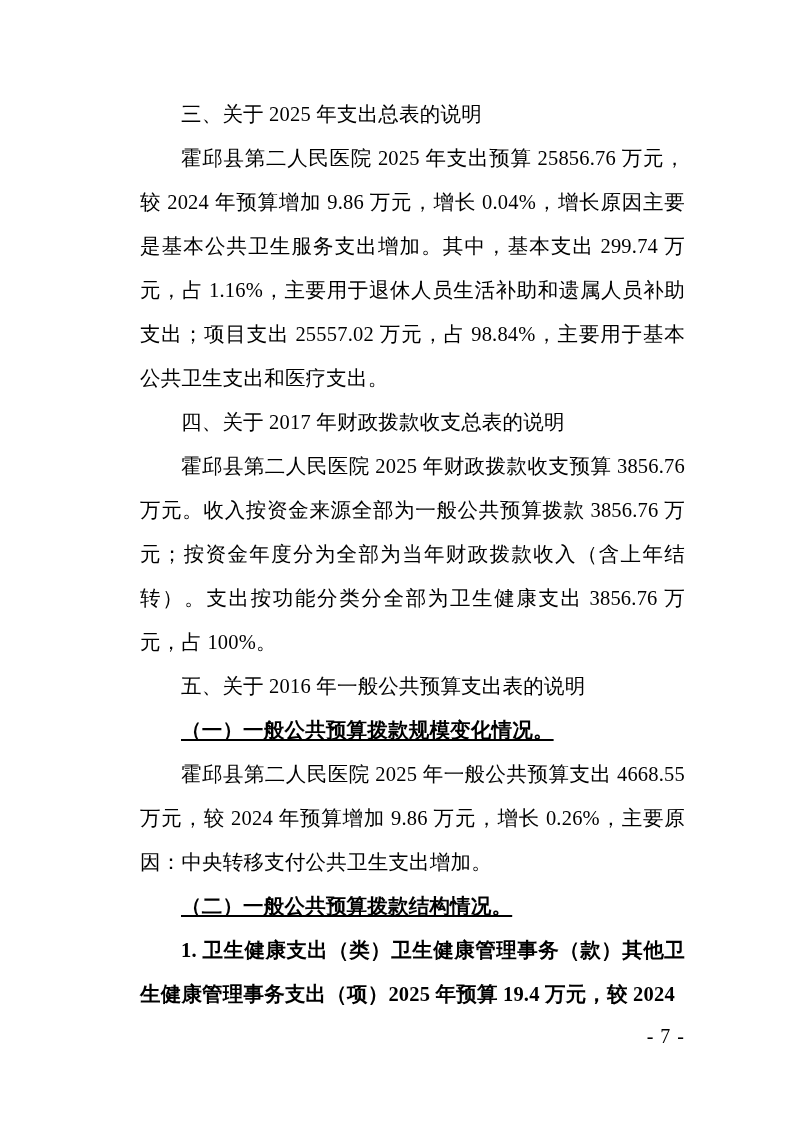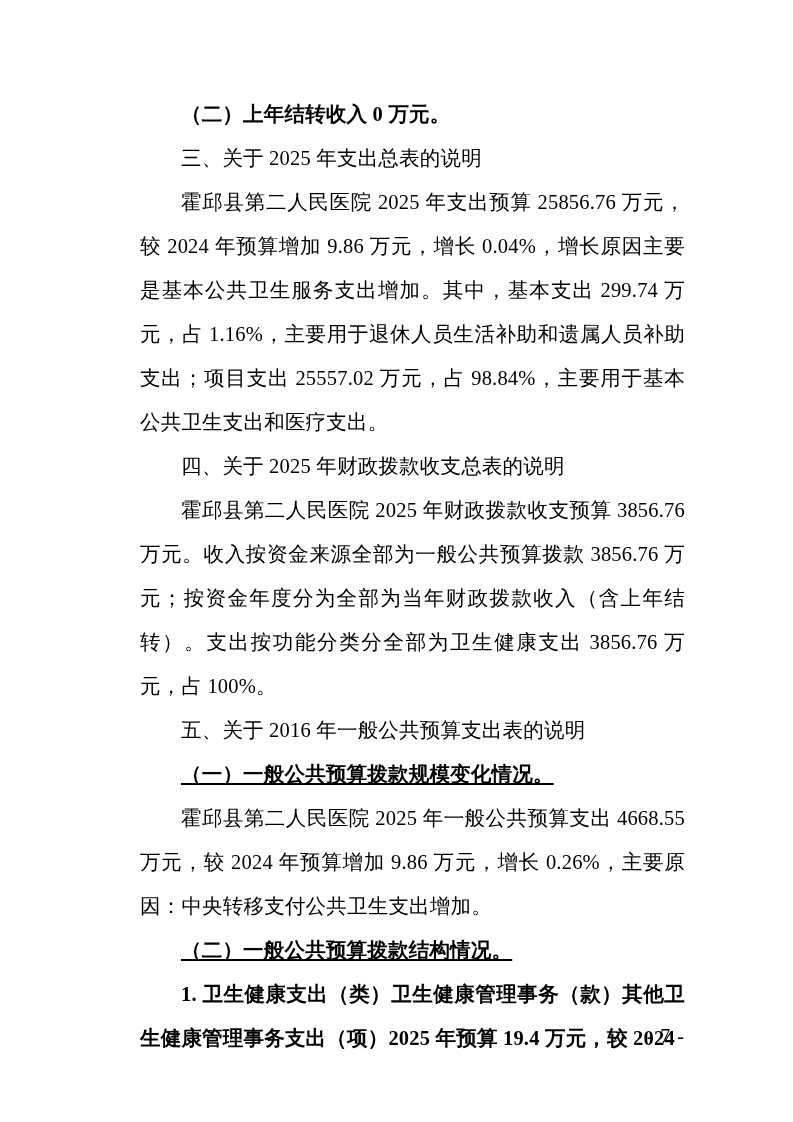--- a/index.html
+++ b/index.html
@@ -59,24 +59,23 @@
     font-size: 20px;
     font-family: "Liberation Serif", "DejaVu Serif", serif;
     letter-spacing: 1px;
   }
 </style>
 </head>
 <body>
 
 <div class="page">
   <div class="doc-body">
-    <p class="bold-para">（二）上年结转收入 0 万元。</p>
     <p class="heading">三、关于 2025 年支出总表的说明</p>
     <p class="para">霍邱县第二人民医院 2025 年支出预算 25856.76 万元，较 2024 年预算增加 9.86 万元，增长 0.04%，增长原因主要是基本公共卫生服务支出增加。其中，基本支出 299.74 万元，占 1.16%，主要用于退休人员生活补助和遗属人员补助支出；项目支出 25557.02 万元，占 98.84%，主要用于基本公共卫生支出和医疗支出。</p>
-    <p class="heading">四、关于 2025 年财政拨款收支总表的说明</p>
+    <p class="heading">四、关于 2017 年财政拨款收支总表的说明</p>
     <p class="para">霍邱县第二人民医院 2025 年财政拨款收支预算 3856.76 万元。收入按资金来源全部为一般公共预算拨款 3856.76 万元；按资金年度分为全部为当年财政拨款收入（含上年结转）。支出按功能分类分全部为卫生健康支出 3856.76 万元，占 100%。</p>
     <p class="heading">五、关于 2016 年一般公共预算支出表的说明</p>
     <p class="sub-heading">（一）一般公共预算拨款规模变化情况。</p>
     <p class="para">霍邱县第二人民医院 2025 年一般公共预算支出 4668.55 万元，较 2024 年预算增加 9.86 万元，增长 0.26%，主要原因：中央转移支付公共卫生支出增加。</p>
     <p class="sub-heading">（二）一般公共预算拨款结构情况。</p>
     <p class="bold-para">1. 卫生健康支出（类）卫生健康管理事务（款）其他卫生健康管理事务支出（项）2025 年预算 19.4 万元，较 2024</p>
   </div>
   <div class="page-number">- 7 -</div>
 </div>
 

